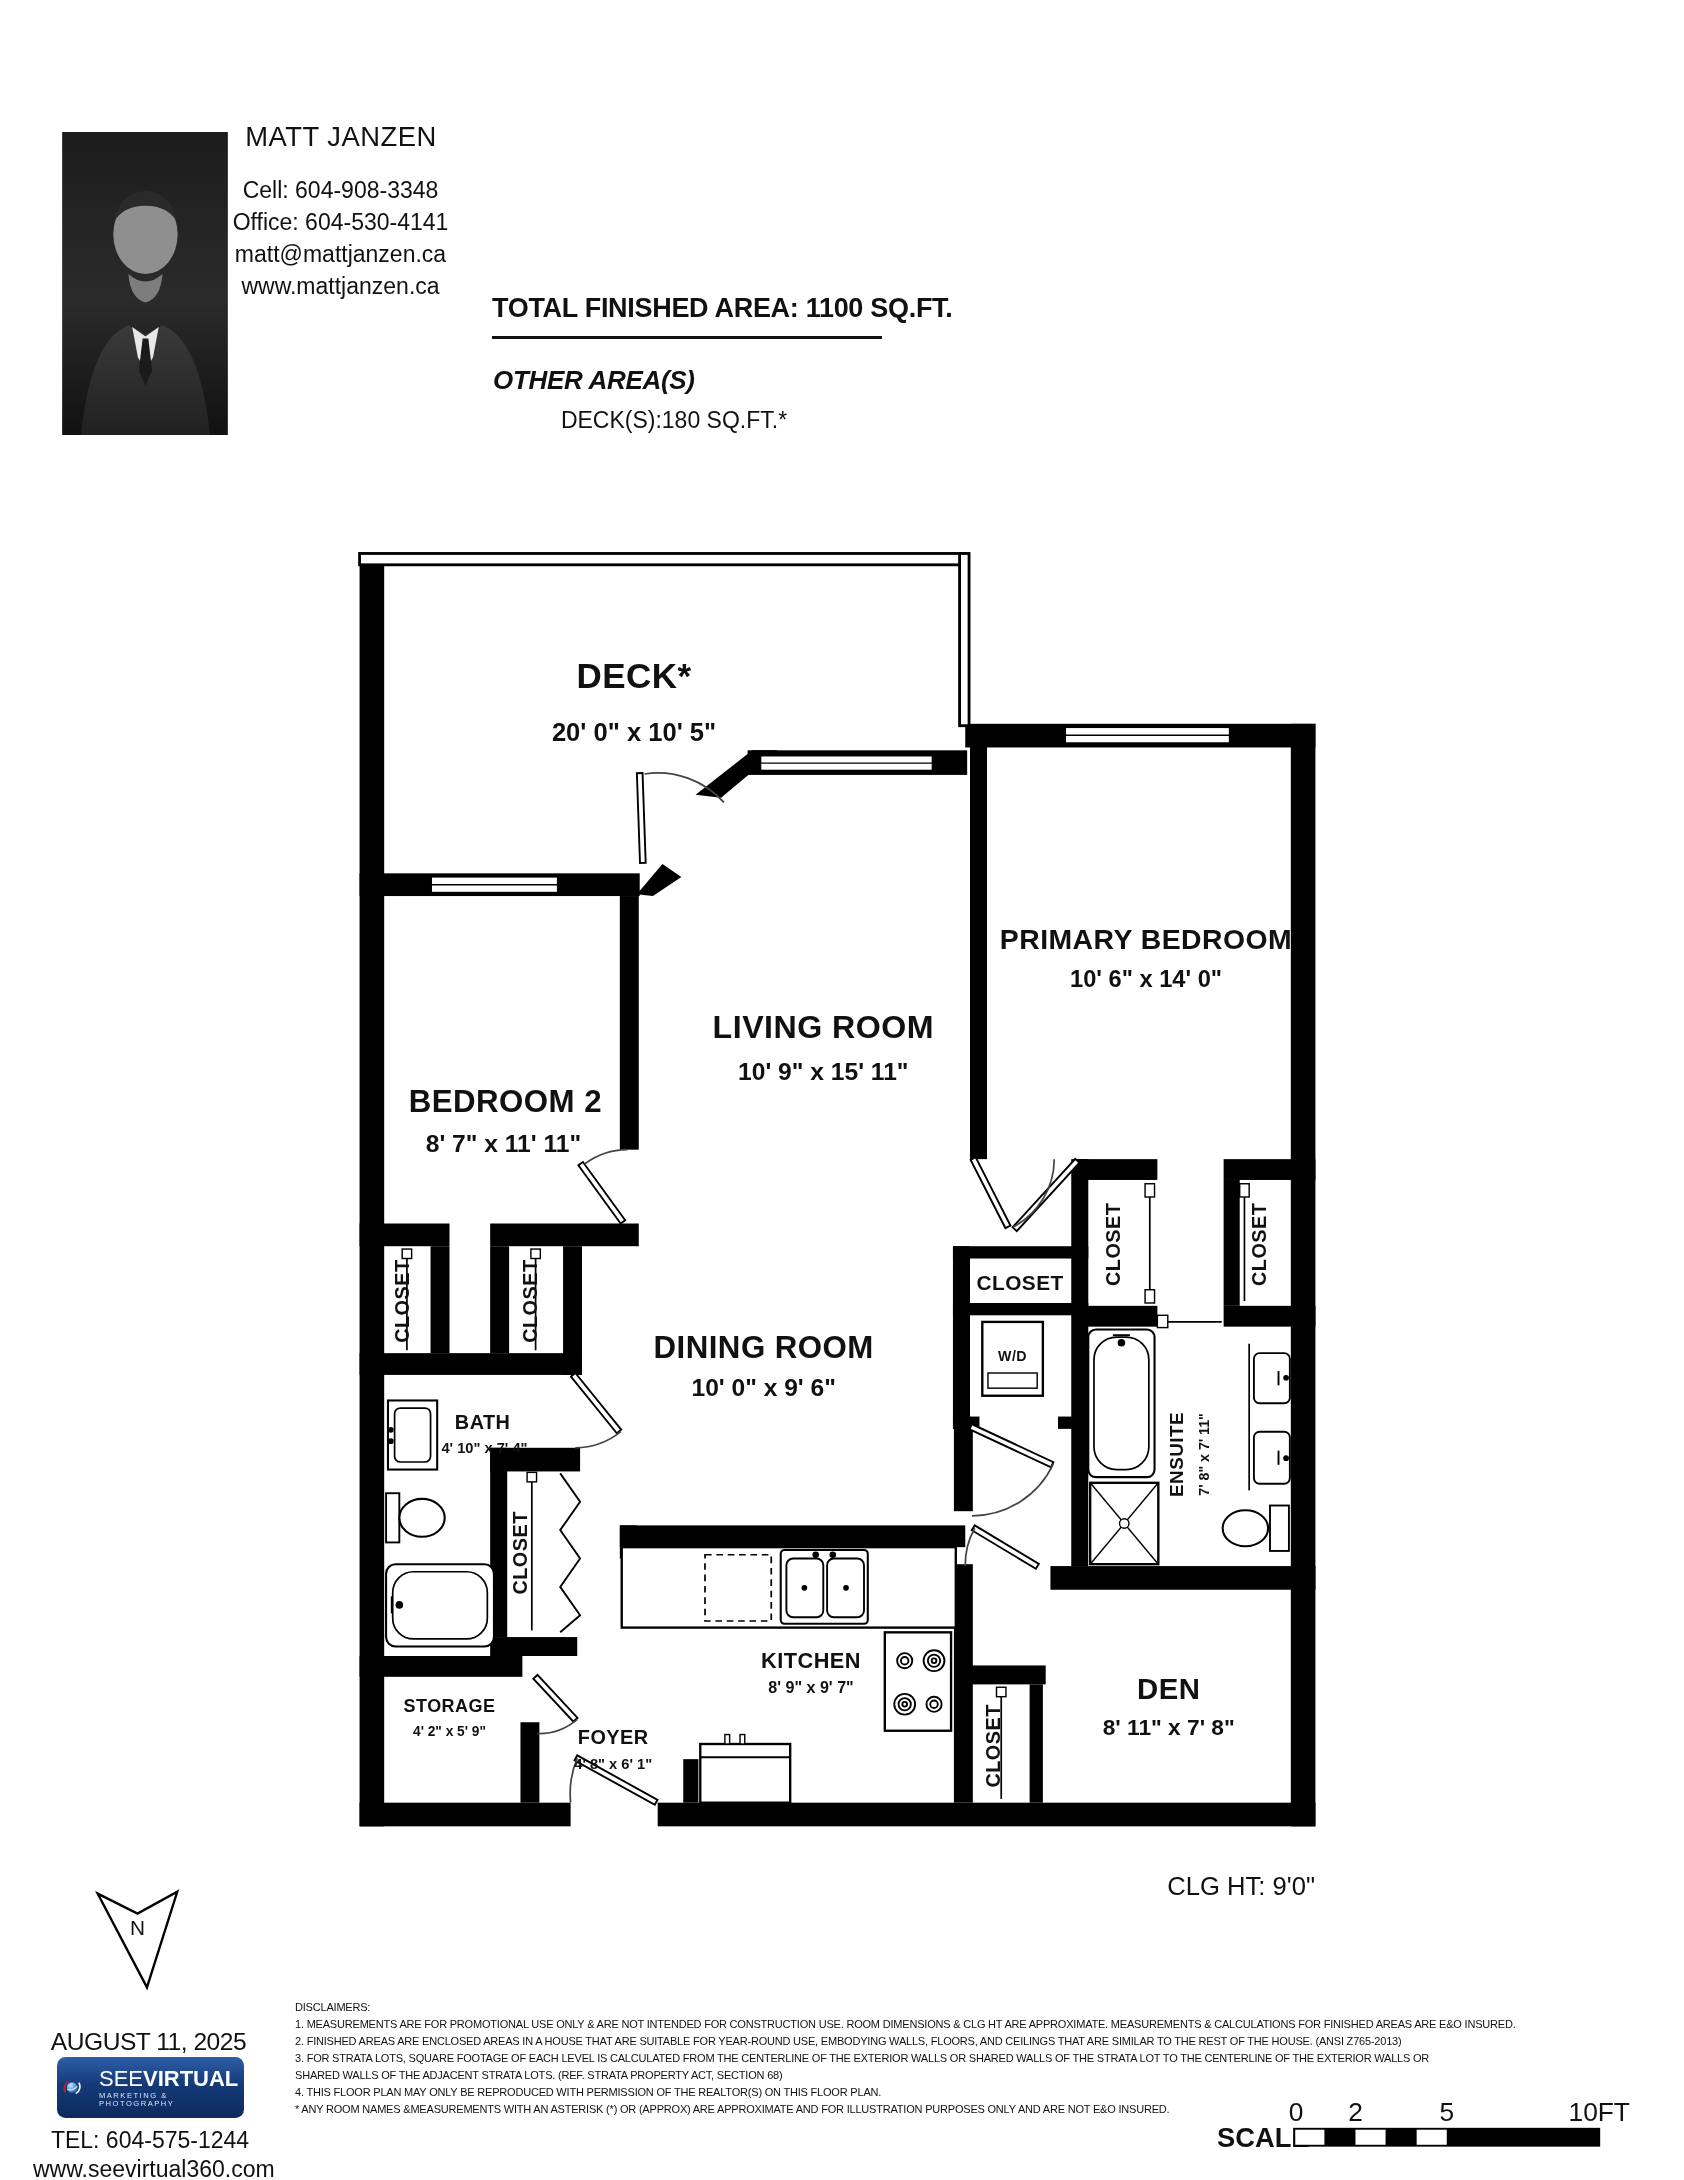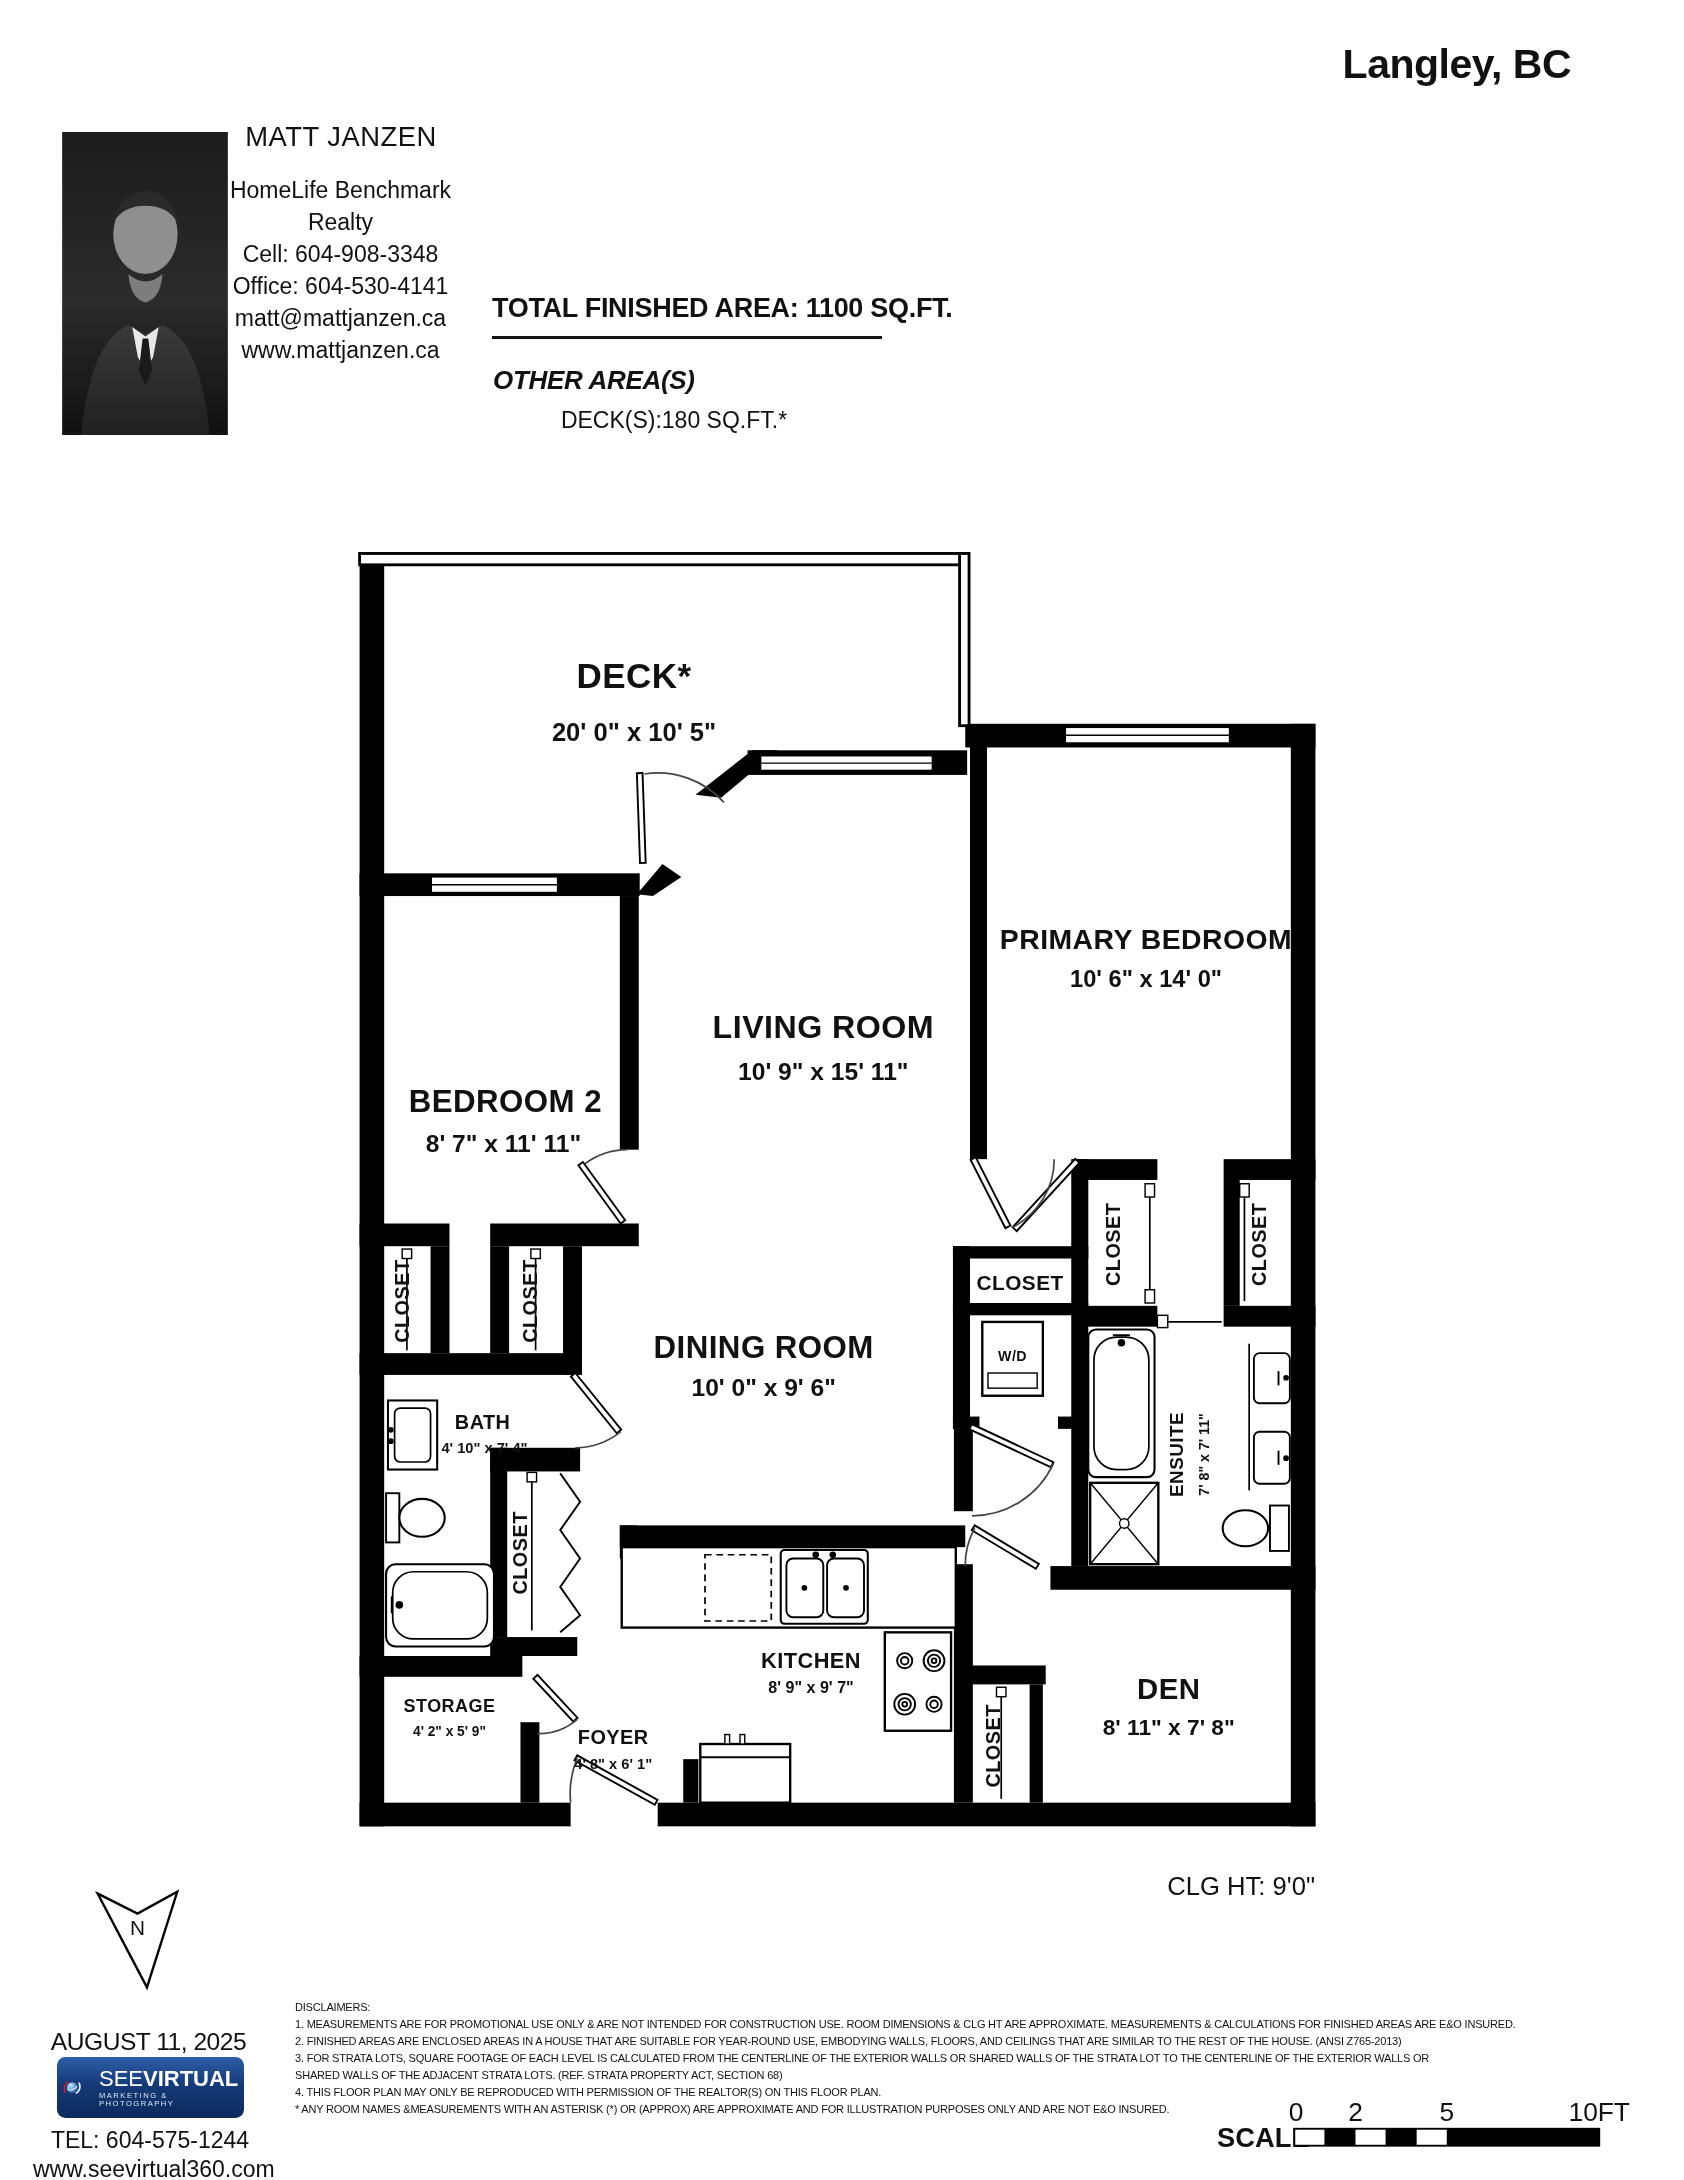--- a/index.html
+++ b/index.html
@@ -28,21 +28,20 @@
   .disc{left:295px;top:1999px;width:1353px;font-size:11px;line-height:17px;letter-spacing:-0.2px;white-space:nowrap;}
   
   text{font-family:"Liberation Sans",sans-serif;fill:#111;}
   .rn{font-weight:bold;letter-spacing:0.5px;}
   .dm{font-weight:bold;}
 </style>
 </head>
 <body>
 
 <div class="abs address">
-  <div>Langley, BC</div>
 </div>
 
 <div class="abs photo">
   <svg width="166" height="303" viewBox="0 0 175 320">
     <defs>
       <linearGradient id="pbg" x1="0" y1="0" x2="0" y2="1">
         <stop offset="0" stop-color="#1c1c1c"></stop>
           <stop offset="0.55" stop-color="#2b2b2b"></stop>
           <stop offset="1" stop-color="#111"></stop>
       </linearGradient>
@@ -56,21 +55,20 @@
     <path d="M54 96 Q60 64 88 62 Q116 64 122 96 Q112 78 88 78 Q64 78 54 96Z" fill="#2a2a2a"></path>
     <path d="M20 320 Q30 220 70 204 L88 214 L106 204 Q146 220 156 320 Z" fill="url(#suit)"></path>
     <path d="M74 206 L88 216 L102 206 L96 238 L88 252 L80 238 Z" fill="#e8e8e8"></path>
     <path d="M85 218 L91 218 L95 252 L88 268 L81 252 Z" fill="#1a1a1a"></path>
     <path d="M70 150 Q88 166 106 150 Q104 176 88 180 Q72 176 70 150Z" fill="#7d7d7d"></path>
   </svg>
 </div>
 
 <div class="abs agent-name">MATT JANZEN</div>
 <div class="abs agent-block">
-  <div>HomeLife Benchmark Realty</div>
   <div>Cell: 604-908-3348</div>
   <div>Office: 604-530-4141</div>
   <div>matt@mattjanzen.ca</div>
   <div>www.mattjanzen.ca</div>
 </div>
 
 <div class="abs total-area">TOTAL FINISHED AREA: 1100 SQ.FT.</div>
 <div class="abs total-rule"></div>
 <div class="abs other-areas">OTHER AREA(S)</div>
 <div class="abs deck-row">

